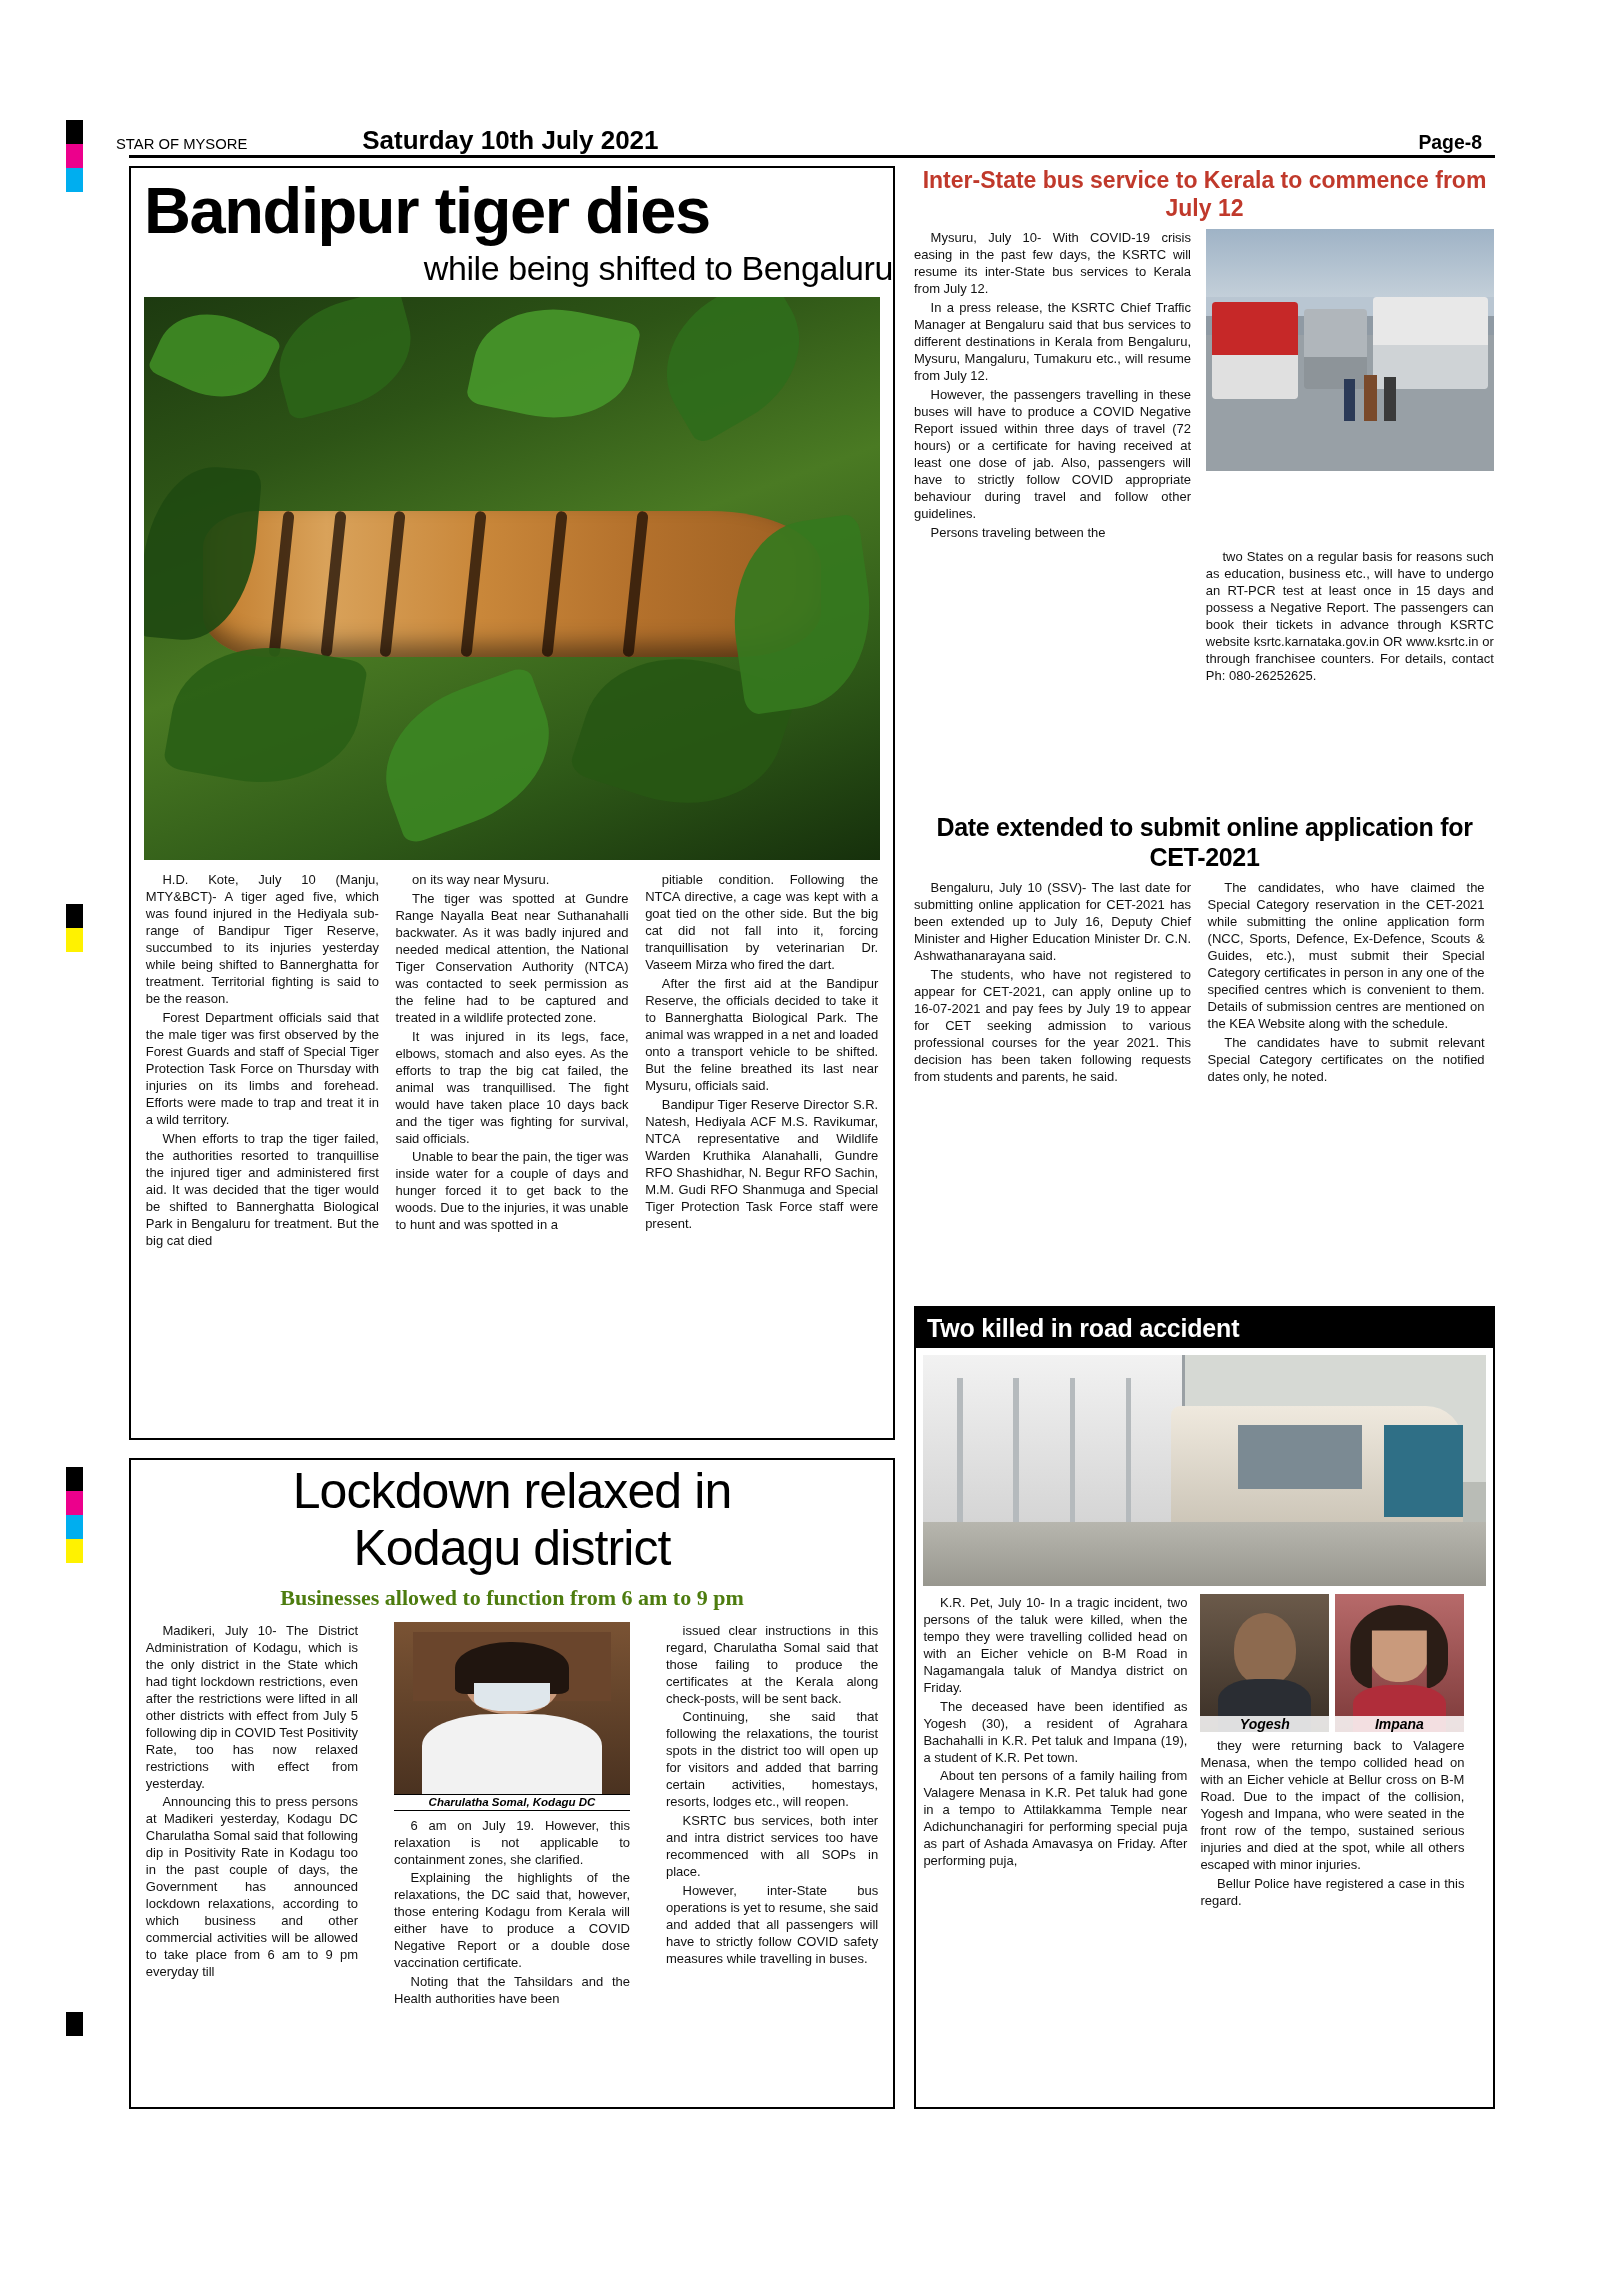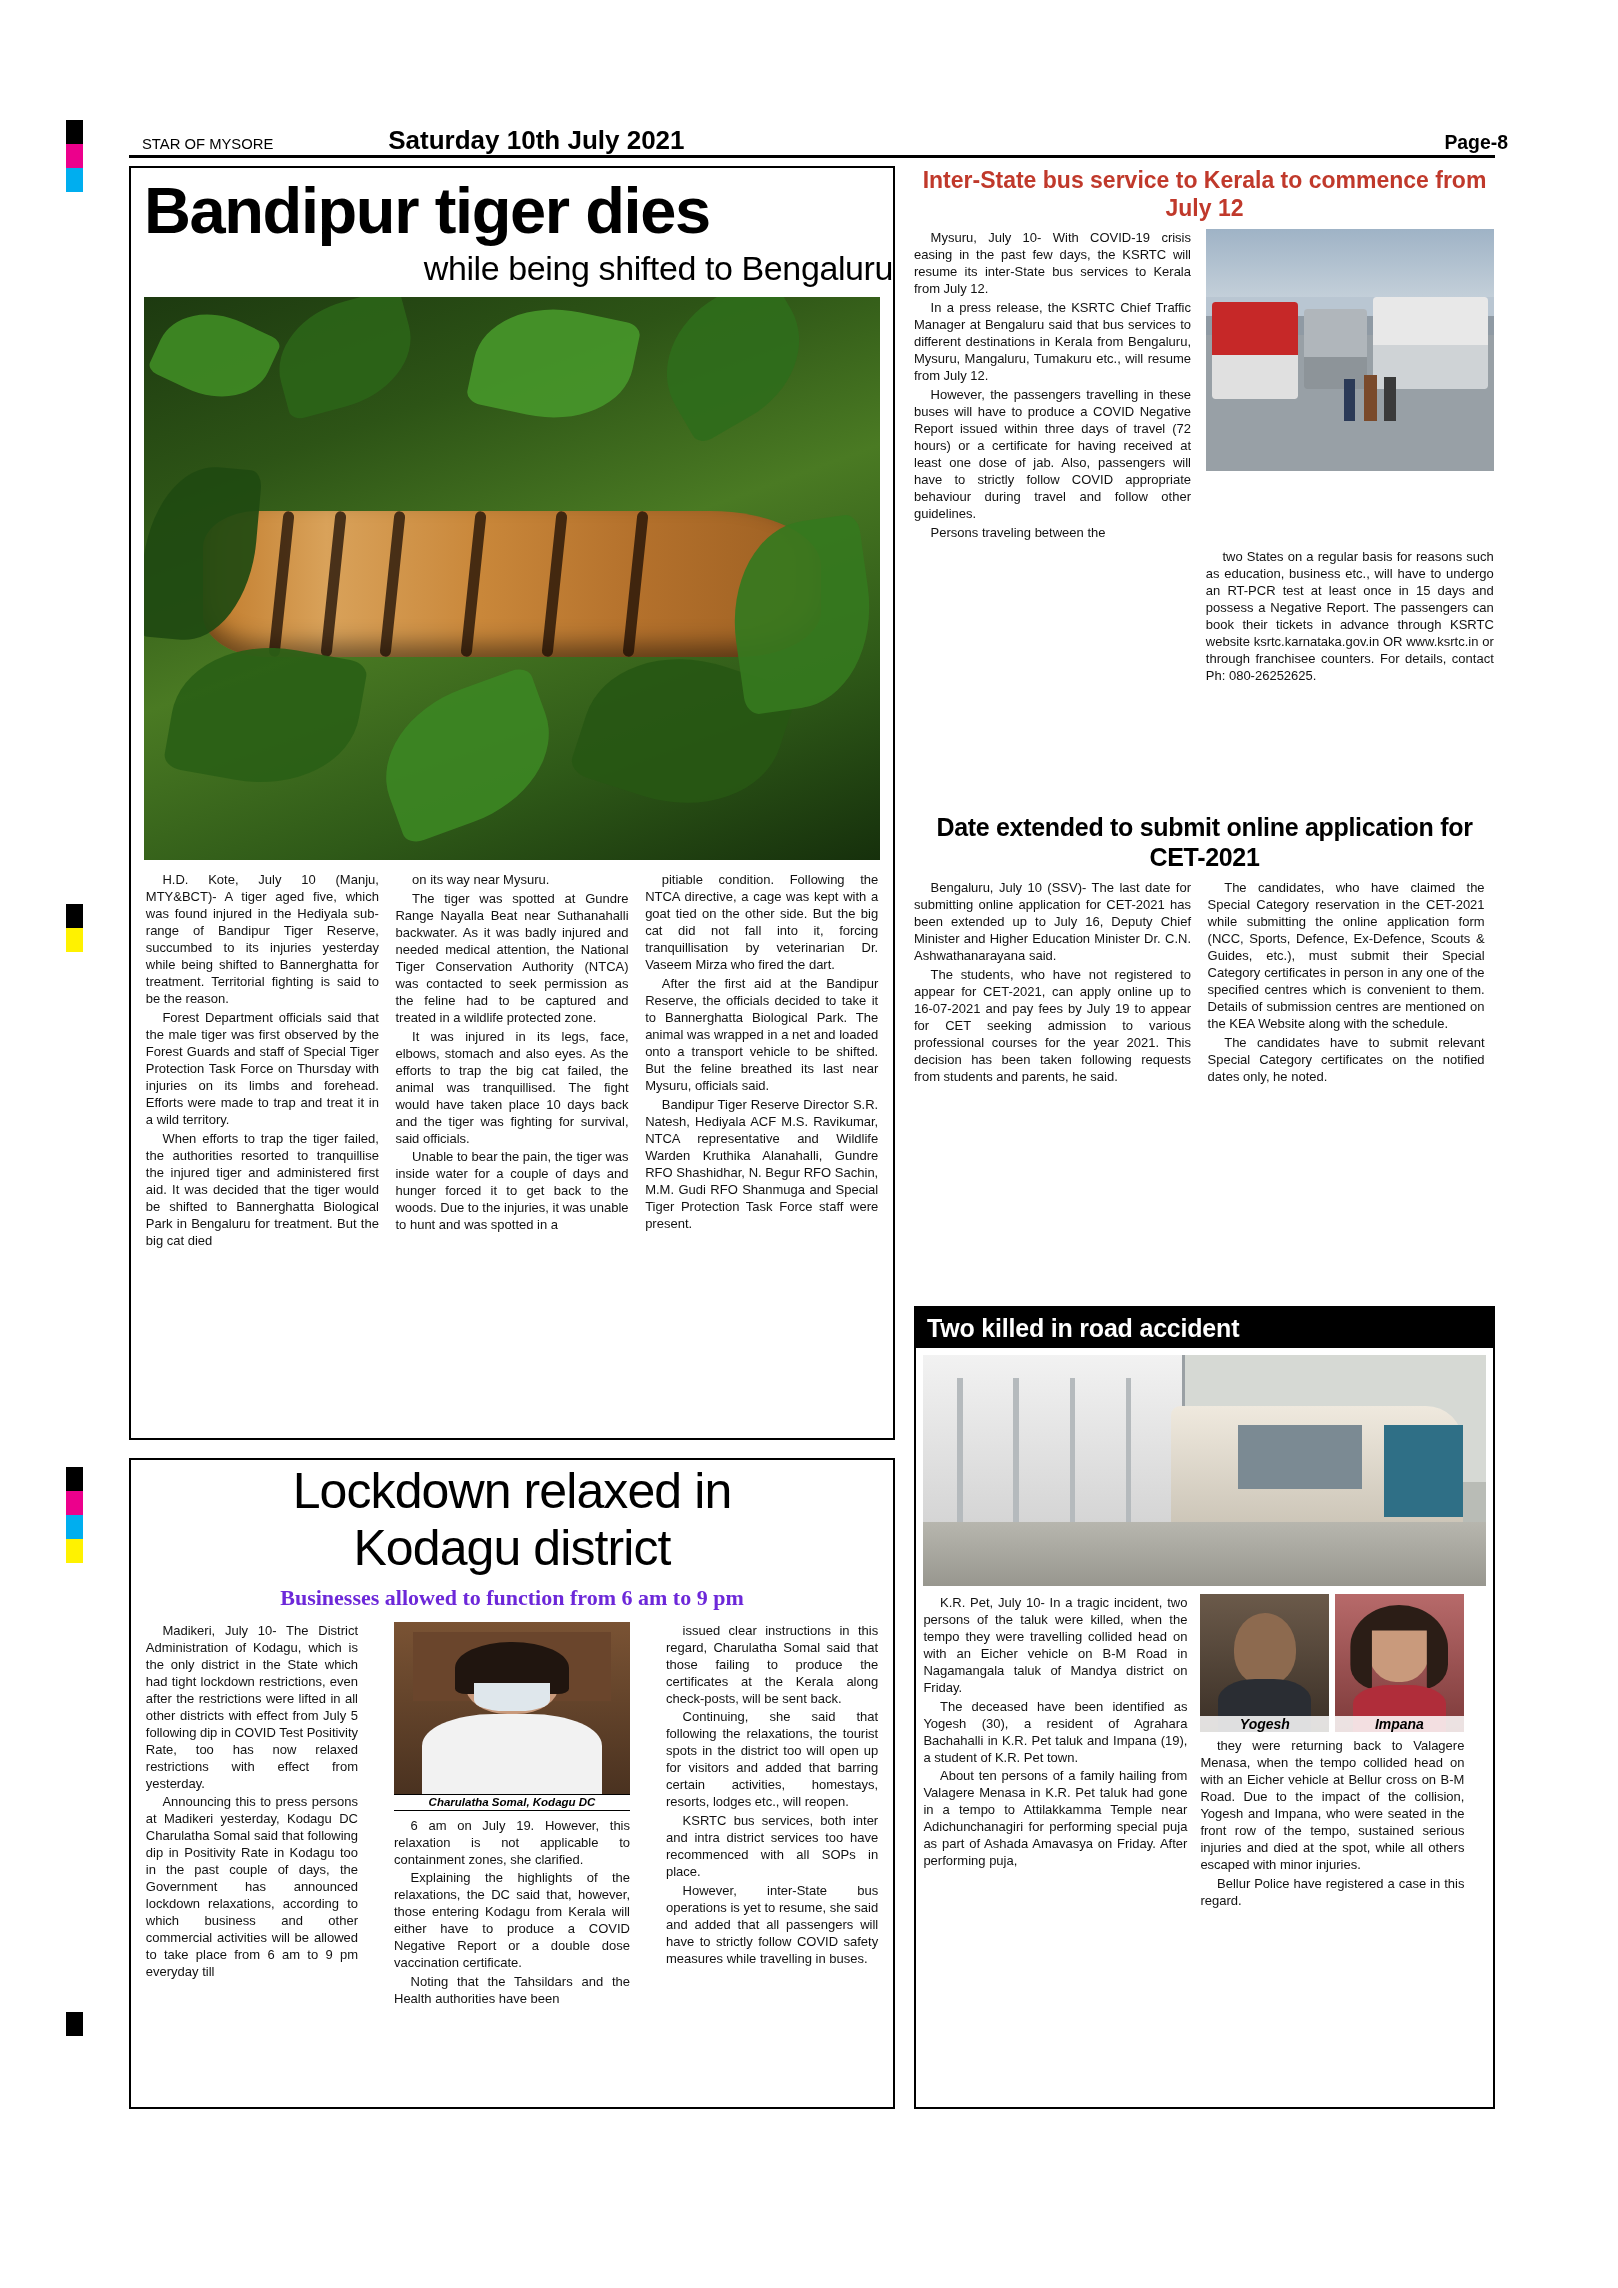--- a/index.html
+++ b/index.html
@@ -23,21 +23,21 @@
     background: #fff;
   }
 
   
   .regmarks { position: absolute; left: 66px; top: 120px; width: 16.6px; }
   .regmark { width: 16.6px; height: 24px; }
 
   
   .masthead {
     position: absolute;
-    left: 142px; top: 125px; width: 1366px;
+    left: 116px; top: 125px; width: 1366px;
     display: flex; align-items: baseline;
   }
   .masthead .date {
     font-weight: bold; font-size: 26px; margin-left: 115px;
   }
   .masthead .pageno {
     font-weight: bold; font-size: 19.4px; margin-left: auto;
   }
   .rule {
     position: absolute; left: 129px; width: 1366px; height: 2.8px; background: #000;
@@ -138,21 +138,21 @@
   }
 
   
   #lockdown { left: 129px; top: 1458px; width: 766px; height: 651px; }
   #lockdown .hl {
     font-weight: normal; font-size: 50px; line-height: 54px; text-align: center;
     letter-spacing: -0.9px; margin-top: 3.7px;
   }
   #lockdown .sub {
     font-family: "Liberation Serif", serif;
-    color: #6d28d9; font-weight: bold; font-size: 22px; text-align: center;
+    color: #4d7c0f; font-weight: bold; font-size: 22px; text-align: center;
     margin: 9.2px 0 11px 0;
   }
   #lockdown .cols { display: flex; gap: 16.6px; }
   #lockdown .cols > div { width: 236px; }
   #lockdown .photo {
     width: 236px; height: 172px; position: relative; overflow: hidden;
     background: linear-gradient(#6b4a30 0 100%);
   }
   .photocap {
     font-size: 11.5px; font-weight: bold; font-style: italic; text-align: center;

